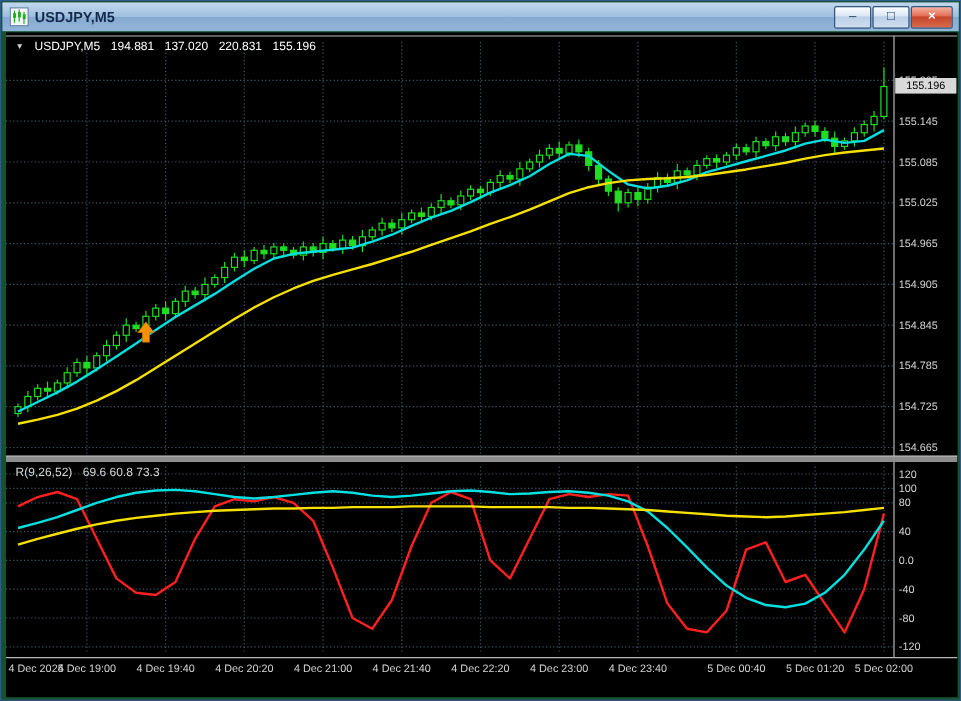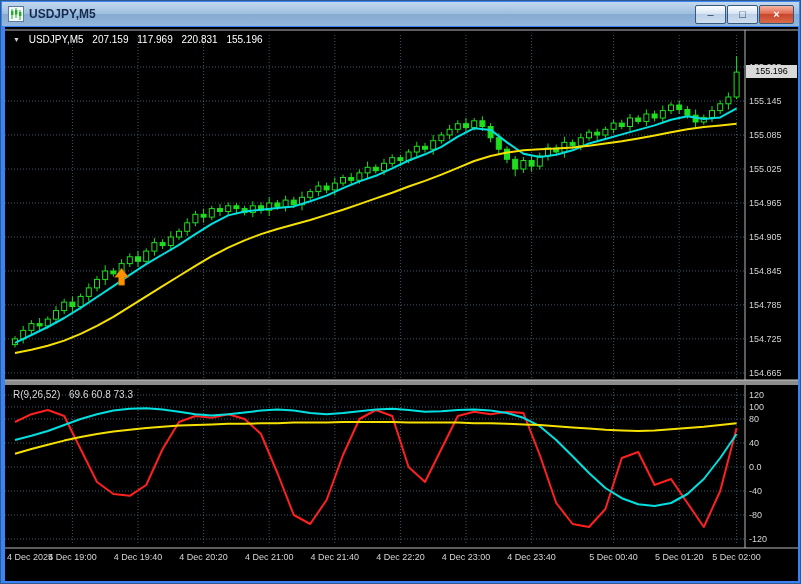--- a/index.html
+++ b/index.html
@@ -1,17 +1,17 @@
 <!DOCTYPE html>
 <html><head>
 <meta charset="utf-8">
 <style>
   html,body{margin:0;padding:0;background:#444;}
   body{font-family:"Liberation Sans",sans-serif;}
-  .window{position:relative;width:801px;height:584px;background:#3b82f6;border:1px solid #2f5a8c;box-sizing:border-box;}
+  .window{position:relative;width:801px;height:584px;background:#14532d;border:1px solid #2f5a8c;box-sizing:border-box;}
   .titlebar{position:absolute;top:1px;left:1px;right:1px;height:24px;display:flex;align-items:center;
     background:linear-gradient(180deg,#c3d8ee 0%,#9dbede 50%,#86abd1 51%,#93b6d9 100%);}
   .win-icon{width:16px;height:16px;margin:0 5px 0 6px;flex:0 0 auto;}
   .title-text{font-size:12px;font-weight:bold;color:#152a4e;flex:1 1 auto;white-space:nowrap;}
   .tb-buttons{display:flex;gap:1px;margin-right:5px;}
   .tb-btn{width:29px;height:17px;border:1px solid #35587d;border-radius:2px;display:flex;align-items:center;justify-content:center;
     font-size:11px;line-height:1;color:#213a57;cursor:default;
     background:linear-gradient(180deg,#fdfeff 0%,#d9e5f3 45%,#bacfe7 46%,#cfdeef 100%);}
   .tb-btn.close{width:33px;color:#fff;font-weight:bold;
     background:linear-gradient(180deg,#f6b3a2 0%,#e06a50 45%,#c7452a 46%,#d96a4c 100%);}
@@ -327,22 +327,22 @@
           <text x="526.6" y="533" class="ax" text-anchor="middle">4 Dec 23:40</text>
           <text x="608.6" y="533" class="ax" text-anchor="middle">5 Dec 00:40</text>
           <text x="674.2" y="533" class="ax" text-anchor="middle">5 Dec 01:20</text>
           <text x="731.6" y="533" class="ax" text-anchor="middle">5 Dec 02:00</text>
         </g>
     </svg>
 
     <div class="overlay" style="left:8px;top:7px;">
       <span class="tri">▼</span>
       <span>USDJPY,M5</span>
-      <span>207.159</span>
-      <span>117.969</span>
+      <span>194.881</span>
+      <span>137.020</span>
       <span>220.831</span>
       <span>155.196</span>
     </div>
 
     <div class="overlay ind-label" style="left:8px;top:362px;">
       <span>R(9,26,52)</span>
       <span>69.6 60.8 73.3</span>
     </div>
 
     <div class="price-box">155.196</div>

